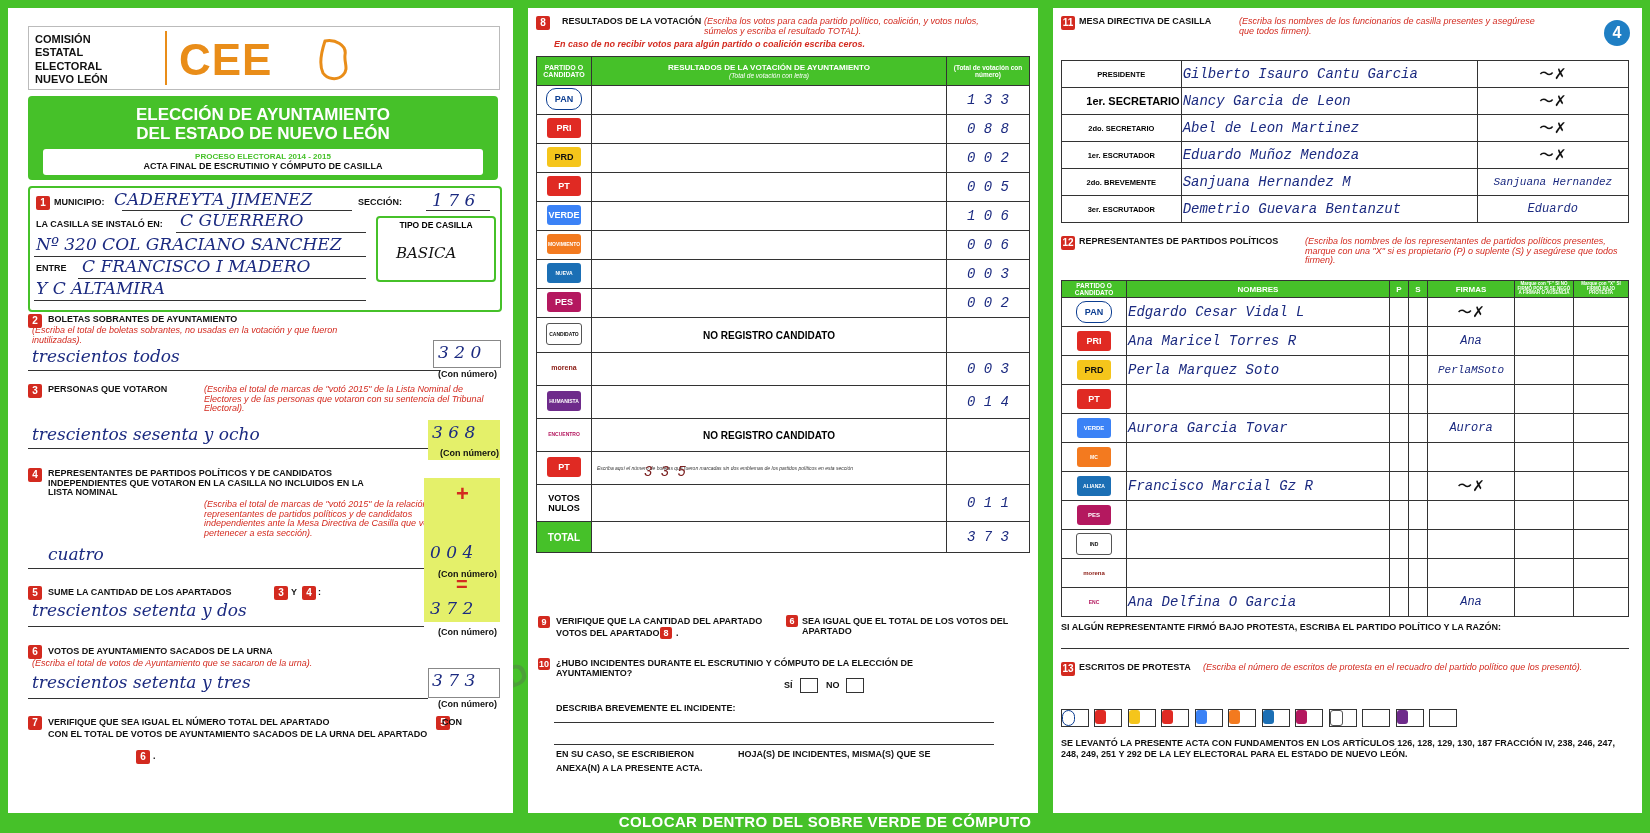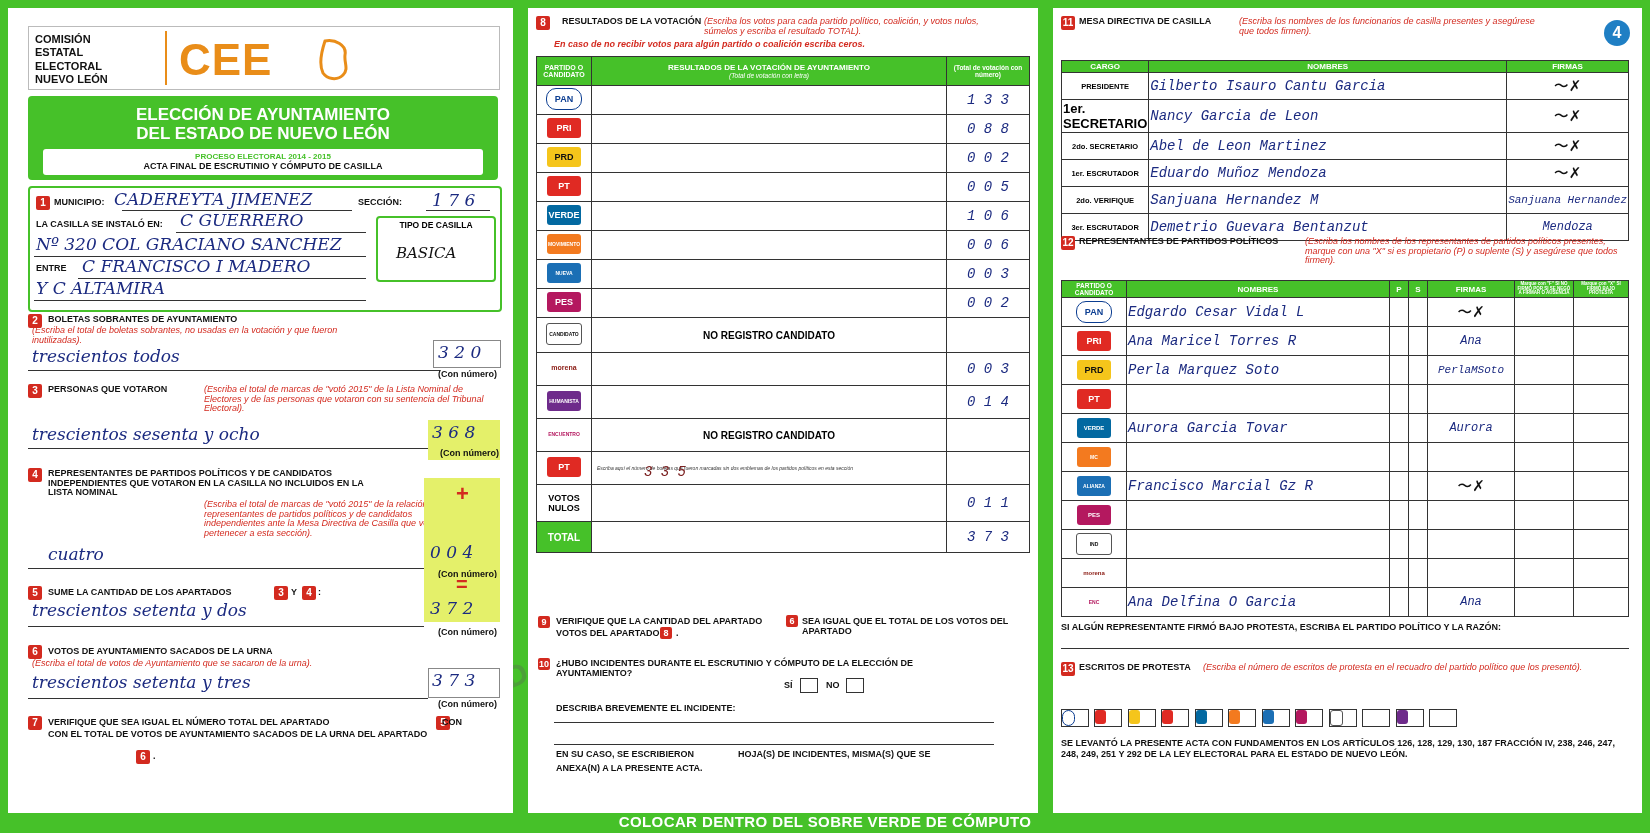--- a/index.html
+++ b/index.html
@@ -59,21 +59,21 @@
   .rcell{}
   .ncell{width:80px;}
   .thead{background:#46c129;color:#fff;font-weight:bold;font-size:8.5px;}
   
   .logo{display:inline-block;width:34px;height:20px;border-radius:3px;color:#fff;font-weight:bold;
         font-size:9px;line-height:20px;text-align:center;overflow:hidden;}
   .pan{background:#fff;color:#0b3d91;border:1px solid #0b3d91;border-radius:10px;}
   .pri{background:#e02a23;}
   .prd{background:#f5c51b;color:#111;}
   .pt{background:#e02a23;}
-  .verde{background:#0369a1;}
+  .verde{background:#3b82f6;}
   .mc{background:#f37a1f;}
   .alianza{background:#1b6fb5;}
   .pes{background:#b4185f;}
   .cruz{background:#fff;color:#111;border:1px solid #555;}
   .morena{background:#fff;color:#8a1a12;}
   .humanista{background:#6e2b8b;}
   .enc{background:#fff;color:#b4185f;}
   .ptpt{background:#e02a23;}
   
   #tblC1{position:absolute;left:8px;top:52px;width:568px;}
@@ -343,54 +343,49 @@
 
   <div class="col" id="colC">
     <div id="pagenum">4</div>
 
     <div class="num" style="left:8px;top:8px;">11</div>
     <div class="t bold" style="left:26px;top:9px;">MESA DIRECTIVA DE CASILLA</div>
     <div class="t red it" style="left:186px;top:9px;width:300px;">(Escriba los nombres de los funcionarios de casilla presentes y asegúrese que todos firmen).</div>
 
     <table id="tblC1">
       <tbody>
-          <tr>
-        <th class="hdg" style="width:84px;">CARGO</th>
-        <th class="hdg">NOMBRES</th>
-        <th class="hdg" style="width:118px;">FIRMAS</th>
-      </tr>
       <tr>
         <td class="bold" style="font-size:7.5px;text-align:center;height:24px;">PRESIDENTE</td>
         <td><span class="hand2" style="position:static;">Gilberto Isauro Cantu Garcia</span></td>
         <td style="text-align:center;"><span class="sig" style="position:static;">〜✗</span></td>
       </tr>
       <tr>
-        <td class="bold" style="font-size:13px;text-align:left;height:24px;">1er. SECRETARIO</td>
+        <td class="bold" style="font-size:11px;text-align:right;height:24px;">1er. SECRETARIO</td>
         <td><span class="hand2" style="position:static;">Nancy Garcia de Leon</span></td>
         <td style="text-align:center;"><span class="sig" style="position:static;">〜✗</span></td>
       </tr>
       <tr>
         <td class="bold" style="font-size:7.5px;text-align:center;height:24px;">2do. SECRETARIO</td>
         <td><span class="hand2" style="position:static;">Abel de Leon Martinez</span></td>
         <td style="text-align:center;"><span class="sig" style="position:static;">〜✗</span></td>
       </tr>
       <tr>
         <td class="bold" style="font-size:7.5px;text-align:center;height:24px;">1er. ESCRUTADOR</td>
         <td><span class="hand2" style="position:static;">Eduardo Muñoz Mendoza</span></td>
         <td style="text-align:center;"><span class="sig" style="position:static;">〜✗</span></td>
       </tr>
       <tr>
-        <td class="bold" style="font-size:7.5px;text-align:center;height:24px;">2do. VERIFIQUE</td>
+        <td class="bold" style="font-size:7.5px;text-align:center;height:24px;">2do. BREVEMENTE</td>
         <td><span class="hand2" style="position:static;">Sanjuana Hernandez M</span></td>
         <td style="text-align:center;"><span class="hand2" style="position:static;font-size:11px;">Sanjuana Hernandez</span></td>
       </tr>
       <tr>
         <td class="bold" style="font-size:7.5px;text-align:center;height:24px;">3er. ESCRUTADOR</td>
         <td><span class="hand2" style="position:static;">Demetrio Guevara Bentanzut</span></td>
-        <td style="text-align:center;"><span class="hand2" style="position:static;font-size:12px;">Mendoza</span></td>
+        <td style="text-align:center;"><span class="hand2" style="position:static;font-size:12px;">Eduardo</span></td>
       </tr>
     </tbody>
       </table>
 
     <div class="num" style="left:8px;top:228px;">12</div>
     <div class="t bold" style="left:26px;top:229px;">REPRESENTANTES DE PARTIDOS POLÍTICOS</div>
     <div class="t red it" style="left:252px;top:229px;width:320px;">(Escriba los nombres de los representantes de partidos políticos presentes, marque con una "X" si es propietario (P) o suplente (S) y asegúrese que todos firmen).</div>
 
     <table id="tblC2">
       <tbody>

